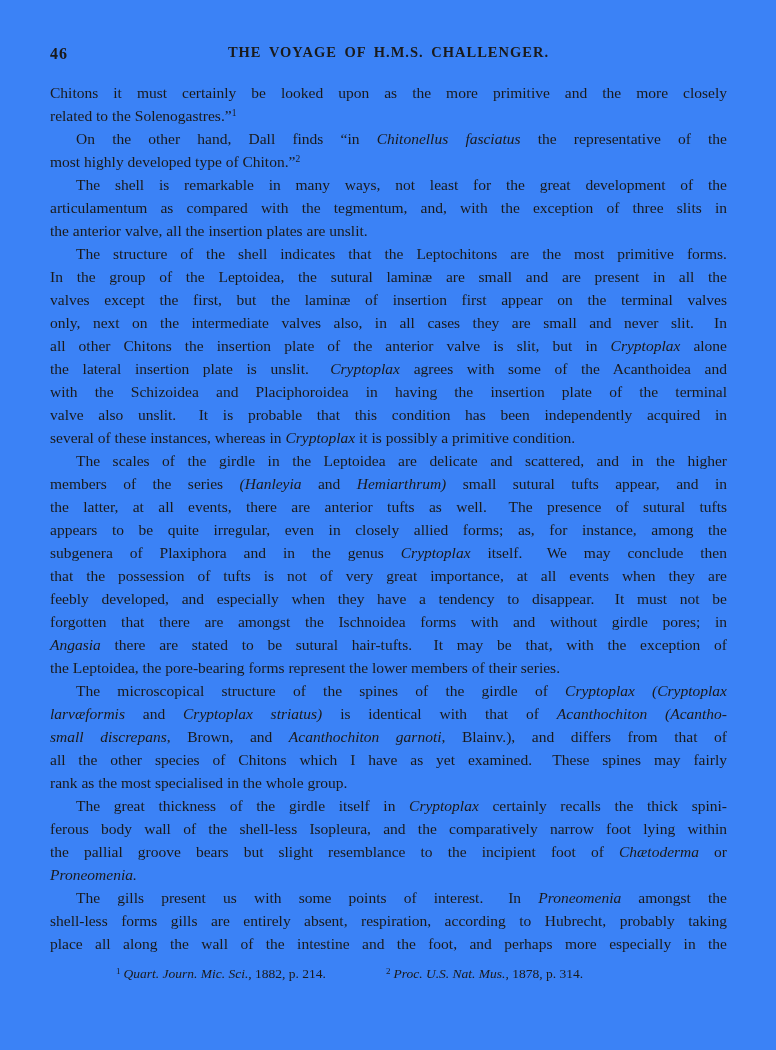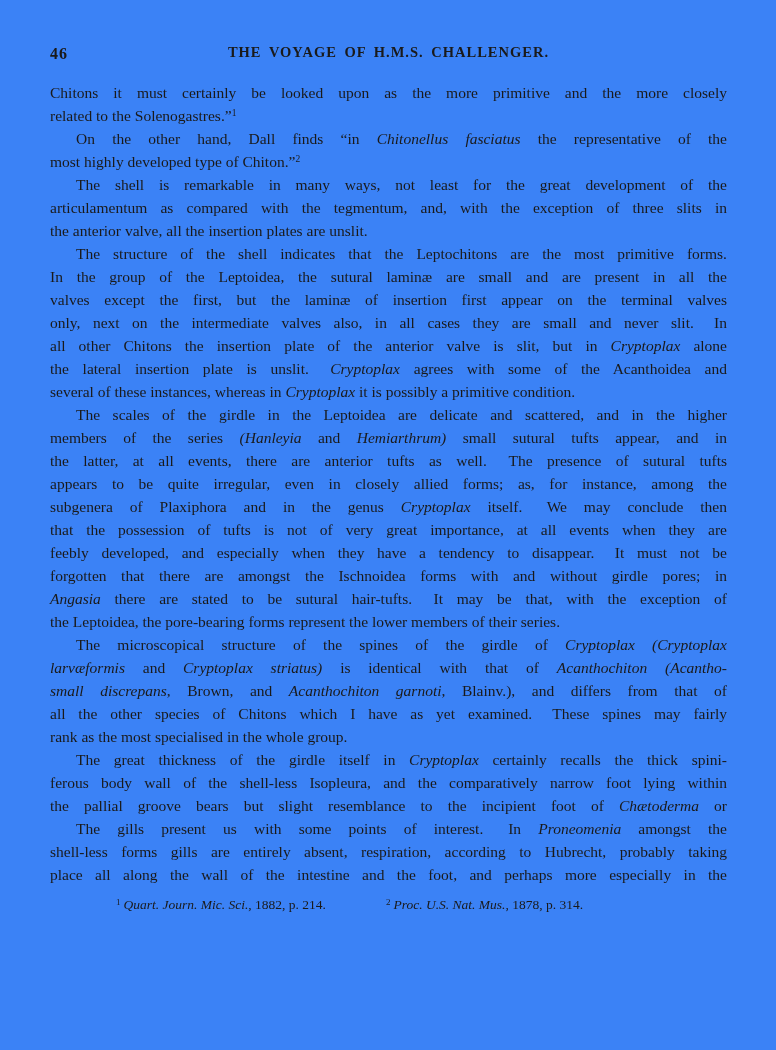--- a/index.html
+++ b/index.html
@@ -55,39 +55,42 @@
       <div class="line"><span>most highly developed type of Chiton.”</span><sup>2</sup></div>
       <div class="line indent fill"><span>The shell is remarkable in many ways, not least for the great development of the</span></div>
       <div class="line fill"><span>articulamentum as compared with the tegmentum, and, with the exception of three slits in</span></div>
       <div class="line"><span>the anterior valve, all the insertion plates are unslit.</span></div>
       <div class="line indent fill"><span>The structure of the shell indicates that the Leptochitons are the most primitive forms.</span></div>
       <div class="line fill"><span>In the group of the Leptoidea, the sutural laminæ are small and are present in all the</span></div>
       <div class="line fill"><span>valves except the first, but the laminæ of insertion first appear on the terminal valves</span></div>
       <div class="line fill"><span>only, next on the intermediate valves also, in all cases they are small and never slit.  In</span></div>
       <div class="line fill"><span>all other Chitons the insertion plate of the anterior valve is slit, but in </span><i>Cryptoplax</i><span> alone</span></div>
       <div class="line fill"><span>the lateral insertion plate is unslit.  </span><i>Cryptoplax</i><span> agrees with some of the Acanthoidea and</span></div>
+      <div class="line fill"><span>with the Schizoidea and Placiphoroidea in having the insertion plate of the terminal</span></div>
+      <div class="line fill"><span>valve also unslit.  It is probable that this condition has been independently acquired in</span></div>
       <div class="line"><span>several of these instances, whereas in </span><i>Cryptoplax</i><span> it is possibly a primitive condition.</span></div>
       <div class="line indent fill"><span>The scales of the girdle in the Leptoidea are delicate and scattered, and in the higher</span></div>
       <div class="line fill"><span>members of the series </span><i>(Hanleyia</i><span> and </span><i>Hemiarthrum)</i><span> small sutural tufts appear, and in</span></div>
       <div class="line fill"><span>the latter, at all events, there are anterior tufts as well.  The presence of sutural tufts</span></div>
       <div class="line fill"><span>appears to be quite irregular, even in closely allied forms; as, for instance, among the</span></div>
       <div class="line fill"><span>subgenera of Plaxiphora and in the genus </span><i>Cryptoplax</i><span> itself.  We may conclude then</span></div>
       <div class="line fill"><span>that the possession of tufts is not of very great importance, at all events when they are</span></div>
       <div class="line fill"><span>feebly developed, and especially when they have a tendency to disappear.  It must not be</span></div>
       <div class="line fill"><span>forgotten that there are amongst the Ischnoidea forms with and without girdle pores; in</span></div>
       <div class="line fill"><i>Angasia</i><span> there are stated to be sutural hair-tufts.  It may be that, with the exception of</span></div>
       <div class="line"><span>the Leptoidea, the pore-bearing forms represent the lower members of their series.</span></div>
       <div class="line indent fill"><span>The microscopical structure of the spines of the girdle of </span><i>Cryptoplax (Cryptoplax</i></div>
       <div class="line fill"><i>larvæformis</i><span> and </span><i>Cryptoplax striatus)</i><span> is identical with that of </span><i>Acanthochiton (Acantho-</i></div>
       <div class="line fill"><i>small discrepans</i><span>, Brown, and </span><i>Acanthochiton garnoti</i><span>, Blainv.), and differs from that of</span></div>
       <div class="line fill"><span>all the other species of Chitons which I have as yet examined.  These spines may fairly</span></div>
       <div class="line"><span>rank as the most specialised in the whole group.</span></div>
       <div class="line indent fill"><span>The great thickness of the girdle itself in </span><i>Cryptoplax</i><span> certainly recalls the thick spini-</span></div>
       <div class="line fill"><span>ferous body wall of the shell-less Isopleura, and the comparatively narrow foot lying within</span></div>
       <div class="line fill"><span>the pallial groove bears but slight resemblance to the incipient foot of </span><i>Chætoderma</i><span> or</span></div>
+      <div class="line"><i>Proneomenia.</i></div>
       <div class="line indent fill"><span>The gills present us with some points of interest.  In </span><i>Proneomenia</i><span> amongst the</span></div>
       <div class="line fill"><span>shell-less forms gills are entirely absent, respiration, according to Hubrecht, probably taking</span></div>
       <div class="line fill"><span>place all along the wall of the intestine and the foot, and perhaps more especially in the</span></div>
     </div>
   <div class="footnotes">
       <span class="footnote"><sup>1</sup><i>Quart. Journ. Mic. Sci.</i><span>, 1882, p. 214.</span></span>
       <span class="footnote"><sup>2</sup><i>Proc. U.S. Nat. Mus.</i><span>, 1878, p. 314.</span></span>
     </div>
 </div>
 

